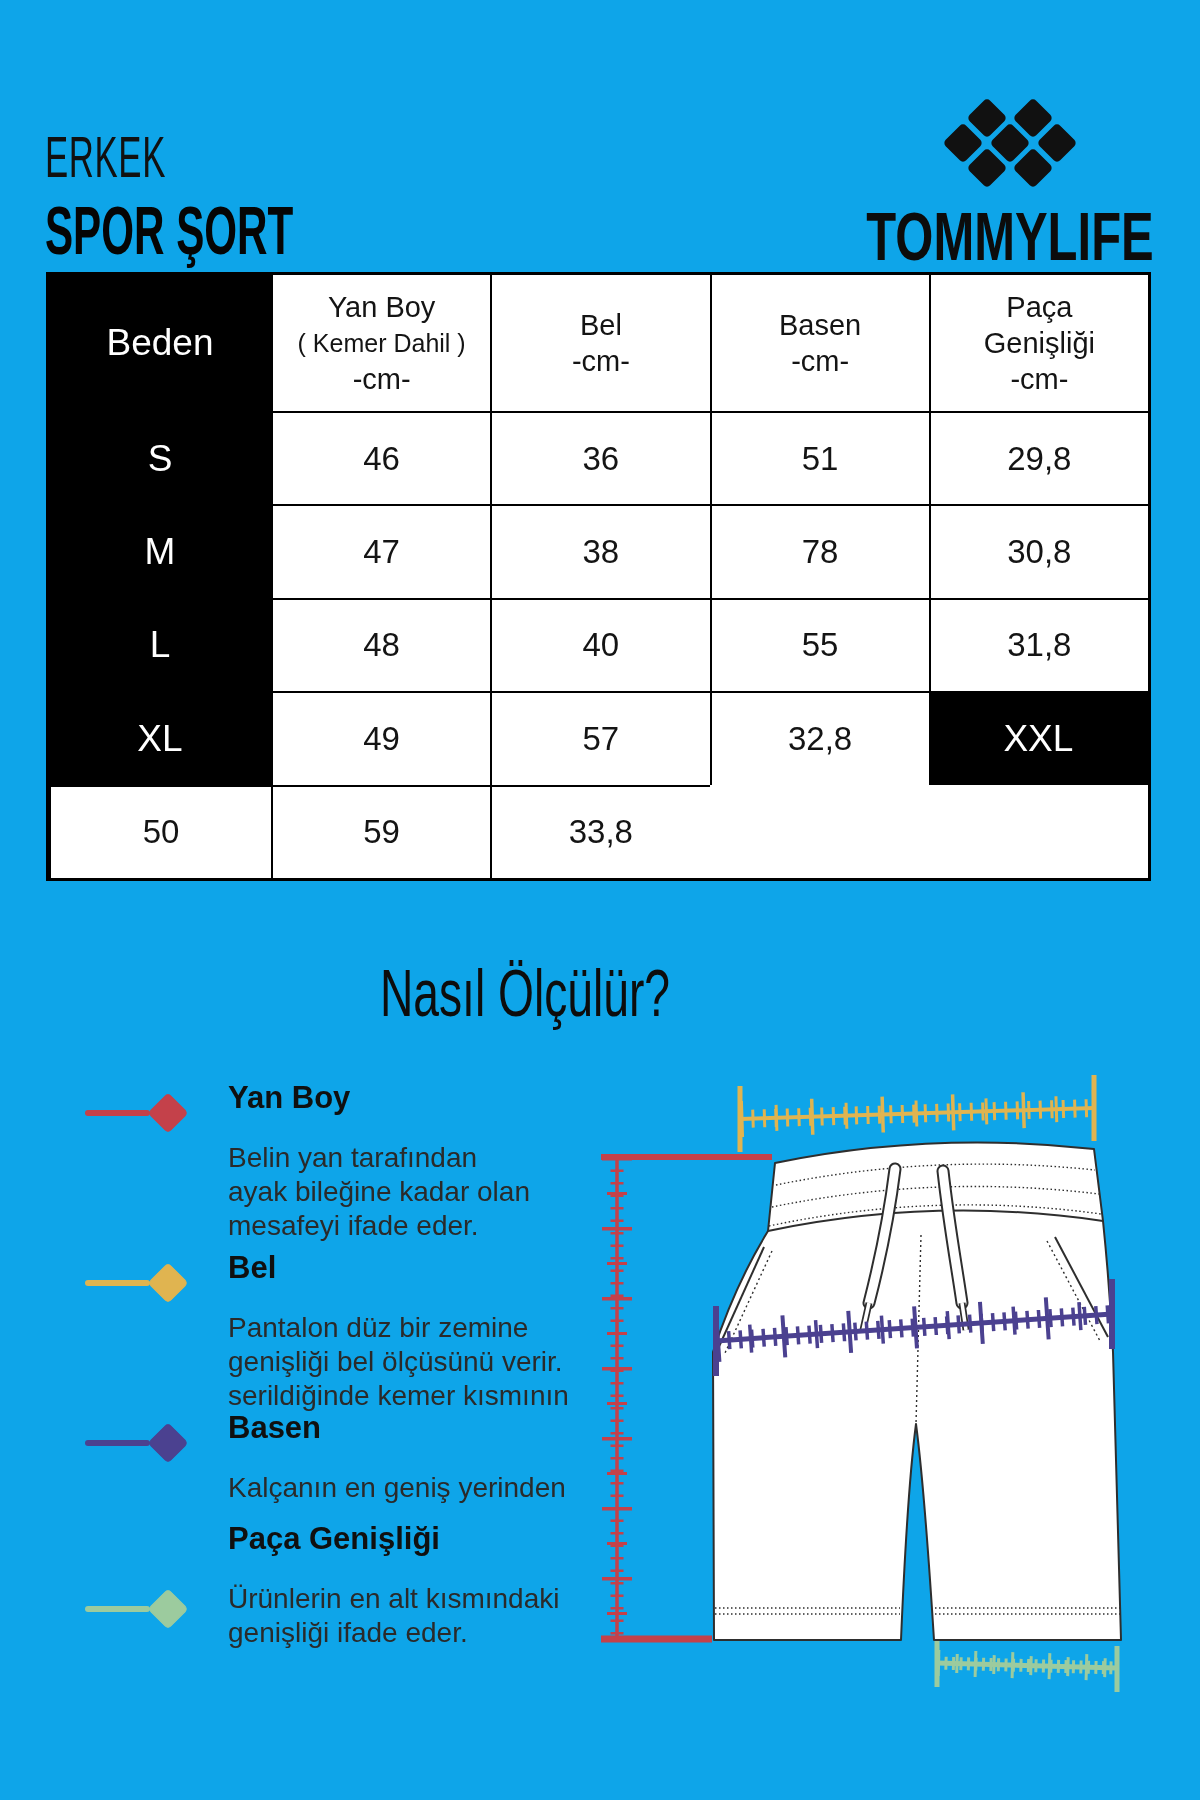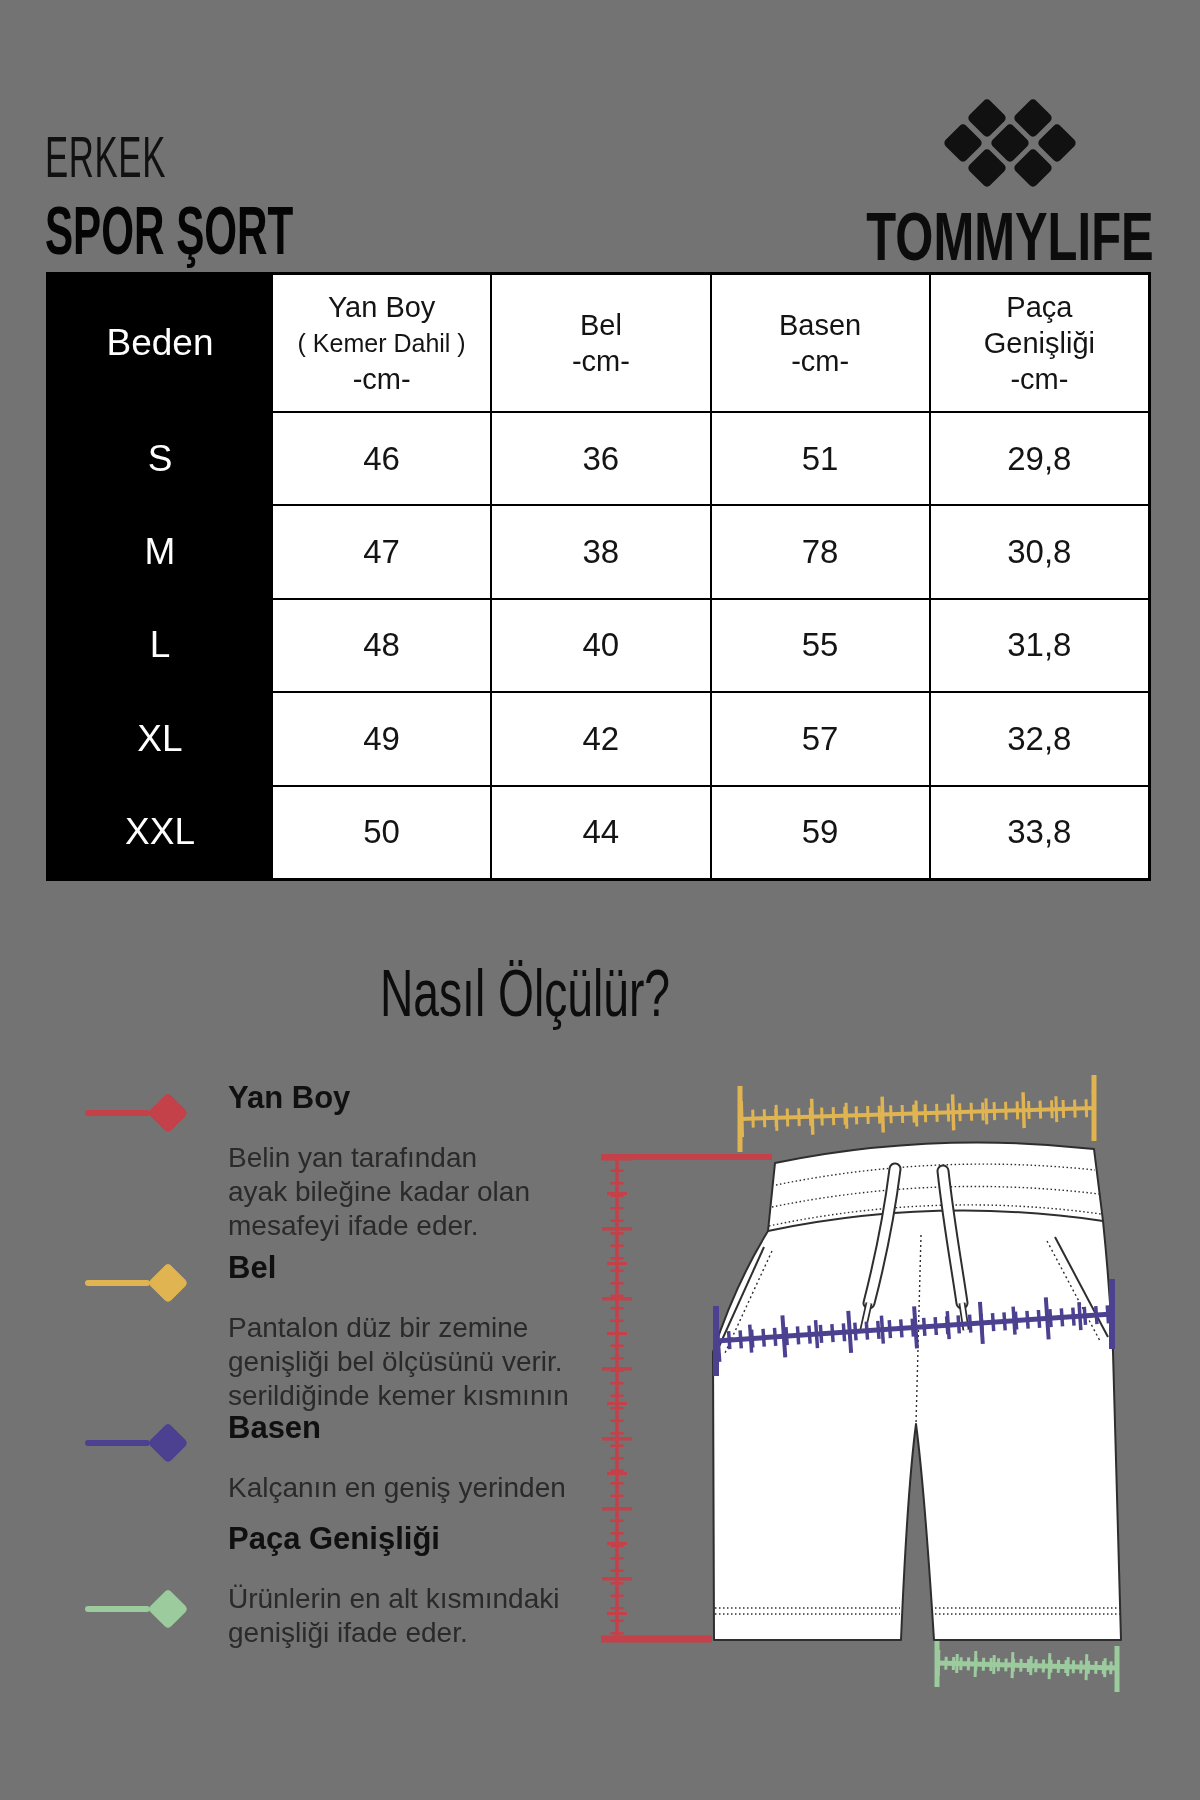--- a/index.html
+++ b/index.html
@@ -1,19 +1,19 @@
 <!DOCTYPE html>
 <html><head>
 <meta charset="utf-8">
 <style>
   html,body{margin:0;padding:0;background:#ffffff;}
   .page{
     position:relative;
     width:1200px;height:1800px;
-    background:#737373;
+    background:#0ea5e9;
     font-family:"Liberation Sans","DejaVu Sans",sans-serif;
     color:#1b1b1b;
     overflow:hidden;
   }
   .abs{position:absolute;}
   .nowrap{white-space:nowrap;}
 
   
   .cat-title{
     left:45px;top:128px;
@@ -177,37 +177,31 @@
         <span class="num">31,8</span>
       </div>
 
     <div class="tcell c0">
         <span class="size-label">XL</span>
       </div>
     <div class="tcell">
         <span class="num">49</span>
       </div>
     <div class="tcell">
-        <span class="num">42</span>
-      </div>
-    <div class="tcell">
         <span class="num">57</span>
       </div>
     <div class="tcell">
         <span class="num">32,8</span>
       </div>
 
     <div class="tcell c0">
         <span class="size-label">XXL</span>
       </div>
     <div class="tcell">
         <span class="num">50</span>
-      </div>
-    <div class="tcell">
-        <span class="num">44</span>
       </div>
     <div class="tcell">
         <span class="num">59</span>
       </div>
     <div class="tcell">
         <span class="num">33,8</span>
       </div>
   </div>
 
   <div class="abs measure-title nowrap">Nasıl Ölçülür?</div>

